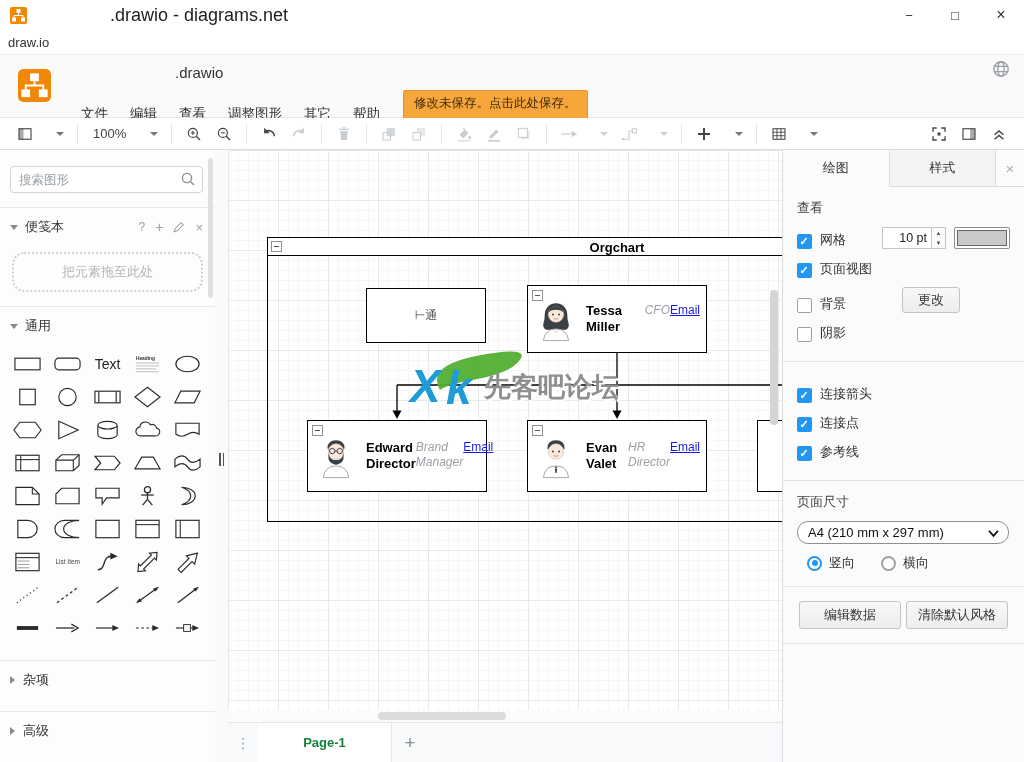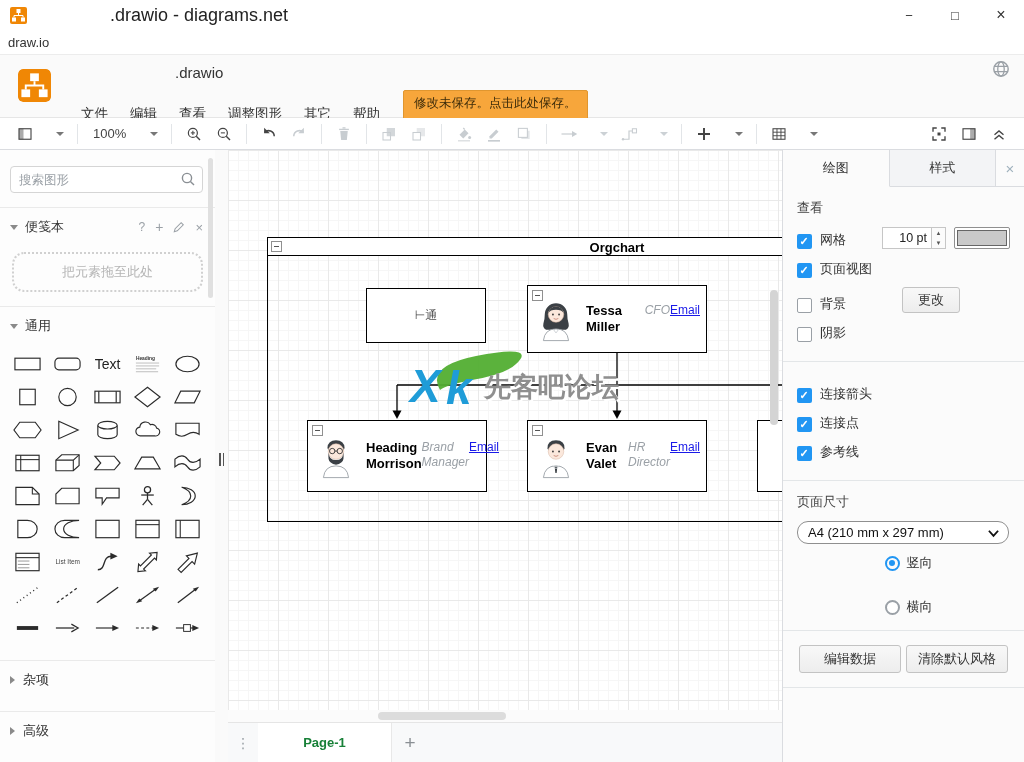--- a/index.html
+++ b/index.html
@@ -115,21 +115,21 @@
   .spinner { display:flex; align-items:stretch; height:22px; }
   .spinner input { width:50px; border:1px solid #c6c6c6; font-size:12.5px; text-align:right; padding-right:4px; color:#222; background:#fff; font-family:"Liberation Sans",sans-serif; }
   .spin-btns { width:14px; border:1px solid #c6c6c6; border-left:none; display:flex; flex-direction:column; }
   .spin-btns span { flex:1; display:flex; align-items:center; justify-content:center; font-size:6px; color:#555; cursor:pointer; }
   .swatch { width:56px; height:22px; margin-left:8px; background:#fff; border:1px solid #8f8f8f; border-radius:2px; padding:2px; cursor:pointer; }
   .swatch i { display:block; width:100%; height:100%; background:#c9c9c9; border:1px solid #666; }
   .btn { background:linear-gradient(#f8f8f8,#ededed); border:1px solid #c3c3c3; border-radius:3px; font-size:13px; color:#333; padding:3px 14px; cursor:pointer; font-family:"Liberation Sans",sans-serif; }
   .btn.change { min-width:58px; }
   .select { position:relative; width:212px; height:23px; background:#fff; border:1px solid #8f8f8f; border-radius:11px; display:flex; align-items:center; padding:0 26px 0 10px; font-size:13px; color:#111; cursor:pointer; margin:4px 0 10px 0; }
   .select svg { position:absolute; right:9px; top:7px; width:11px; height:9px; }
-  .radio-row { display:flex; align-items:center; gap:26px; padding-left:10px; margin:2px 0 4px 0;flex-direction:column; }
+  .radio-row { display:flex; align-items:flex-start; gap:26px; padding-left:10px; margin:2px 0 4px 0; }
   .radio { display:flex; align-items:center; gap:7px; cursor:pointer; }
   .rdot { width:15px; height:15px; border-radius:50%; position:relative; }
   .rdot.on { border:2px solid #2196f3; }
   .rdot.on::after { content:""; position:absolute; left:2.5px; top:2.5px; width:6px; height:6px; border-radius:50%; background:#2196f3; }
   .rdot.off { border:2px solid #9aa0a6; background:#fff; }
   .fp-buttons { padding:14px 16px; border-bottom:1px solid #e3e6e8; display:flex; flex-direction:row; gap:5px; }
   .fp-buttons .btn { width:100%; padding:4px 0; }
 </style>
 </head>
 <body>
@@ -727,21 +727,21 @@
       <svg class="avatar" viewBox="0 0 40 48">
         <path d="M10.5 15 q0.5 -8.5 9.5 -8.5 q9 0 9.5 8.5 l-1 2.5 h-17 z" fill="#3b4045"></path>
         <circle cx="20" cy="19" r="8.6" fill="#fbe8dc" stroke="#d9b8a6" stroke-width=".6"></circle>
         <path d="M12 20 q0 8.5 8 8.5 q8 0 8 -8.5 q1.5 8 -1.8 11 q-2.8 2.6 -6.2 2.6 q-3.4 0 -6.2 -2.6 q-3.3 -3 -1.8 -11 z" fill="#3b4045"></path>
         <circle cx="15.8" cy="18.5" r="3" fill="none" stroke="#333" stroke-width="1"></circle>
         <circle cx="24.2" cy="18.5" r="3" fill="none" stroke="#333" stroke-width="1"></circle>
         <line x1="18.8" y1="18.5" x2="21.2" y2="18.5" stroke="#333" stroke-width="1"></line>
         <path d="M6 48 q1.5 -13 14 -13 q12.5 0 14 13 z" fill="#fff" stroke="#9aa0a6" stroke-width="1"></path>
       </svg>
       <div class="info">
-        <span class="nm">Heading Morrison</span>
+        <span class="nm">Edward Director</span>
         <span class="rl">Brand Manager</span>
         <span class="em">Email</span>
       </div>
     </div>
 
     <div class="node ccard card-evan">
       <span class="collapse-box" style="left:4px;top:4px;"></span>
       <svg class="avatar" viewBox="0 0 40 48">
         <path d="M10.5 16 q-0.5 -9.5 9.5 -9.5 q10 0 9.5 9.5 l-1.5 1.5 q-1 -4 -8 -4 q-7 0 -8 4 z" fill="#3b4045"></path>
         <circle cx="20" cy="19" r="8.6" fill="#fbe8dc" stroke="#d9b8a6" stroke-width=".6"></circle>

